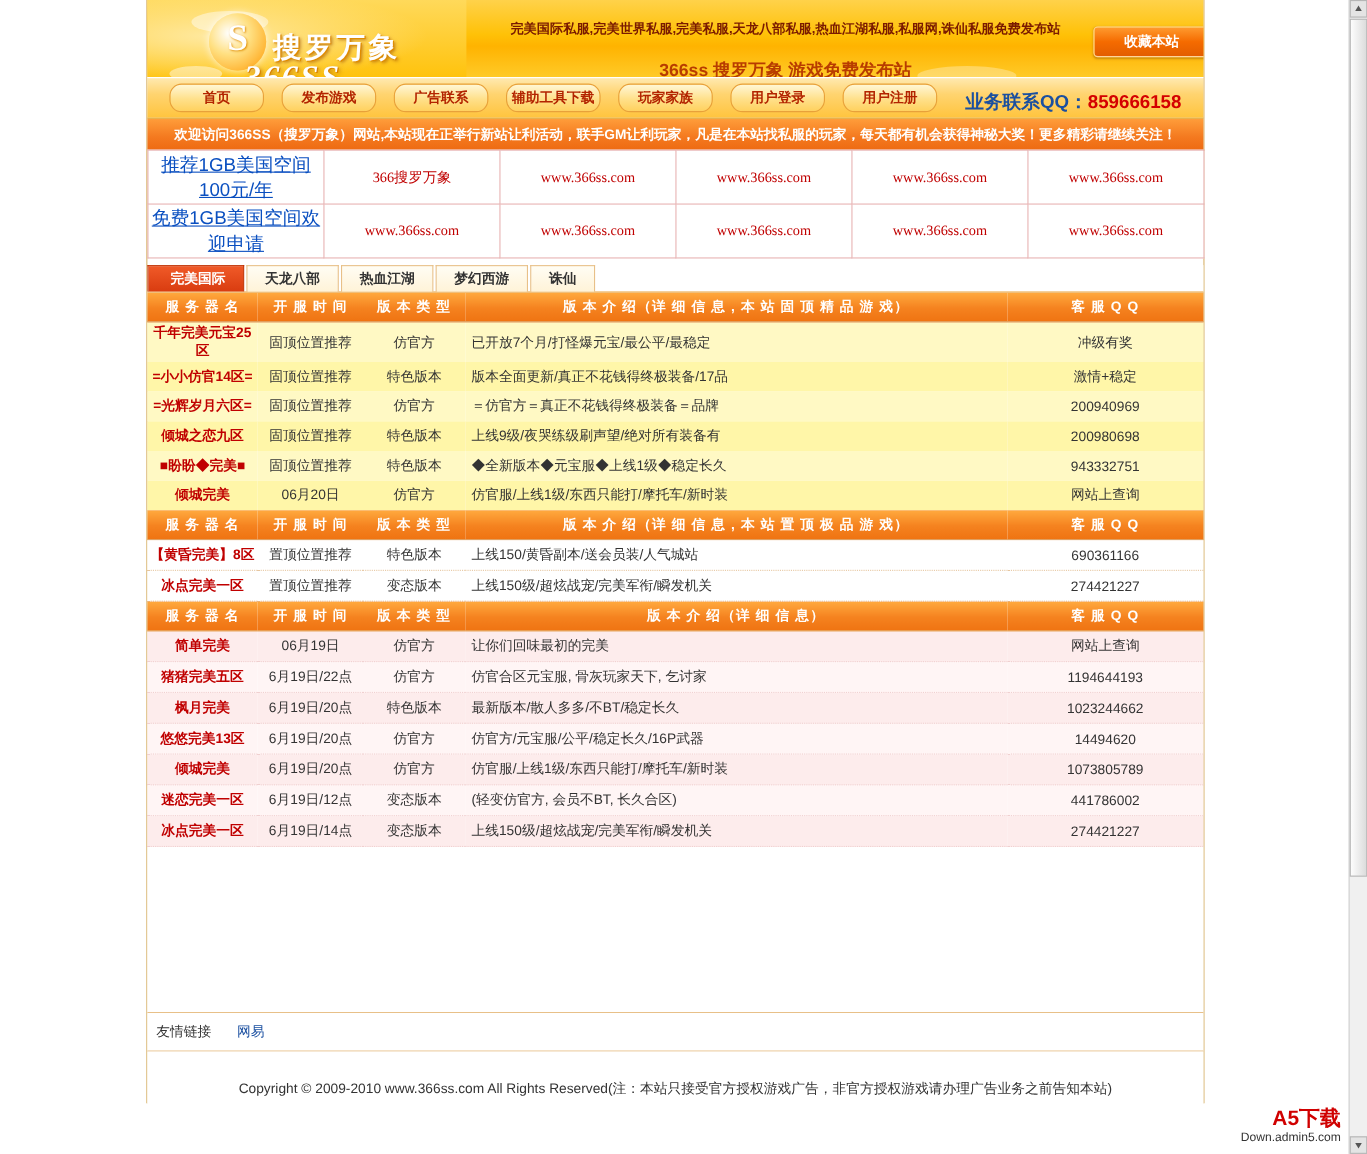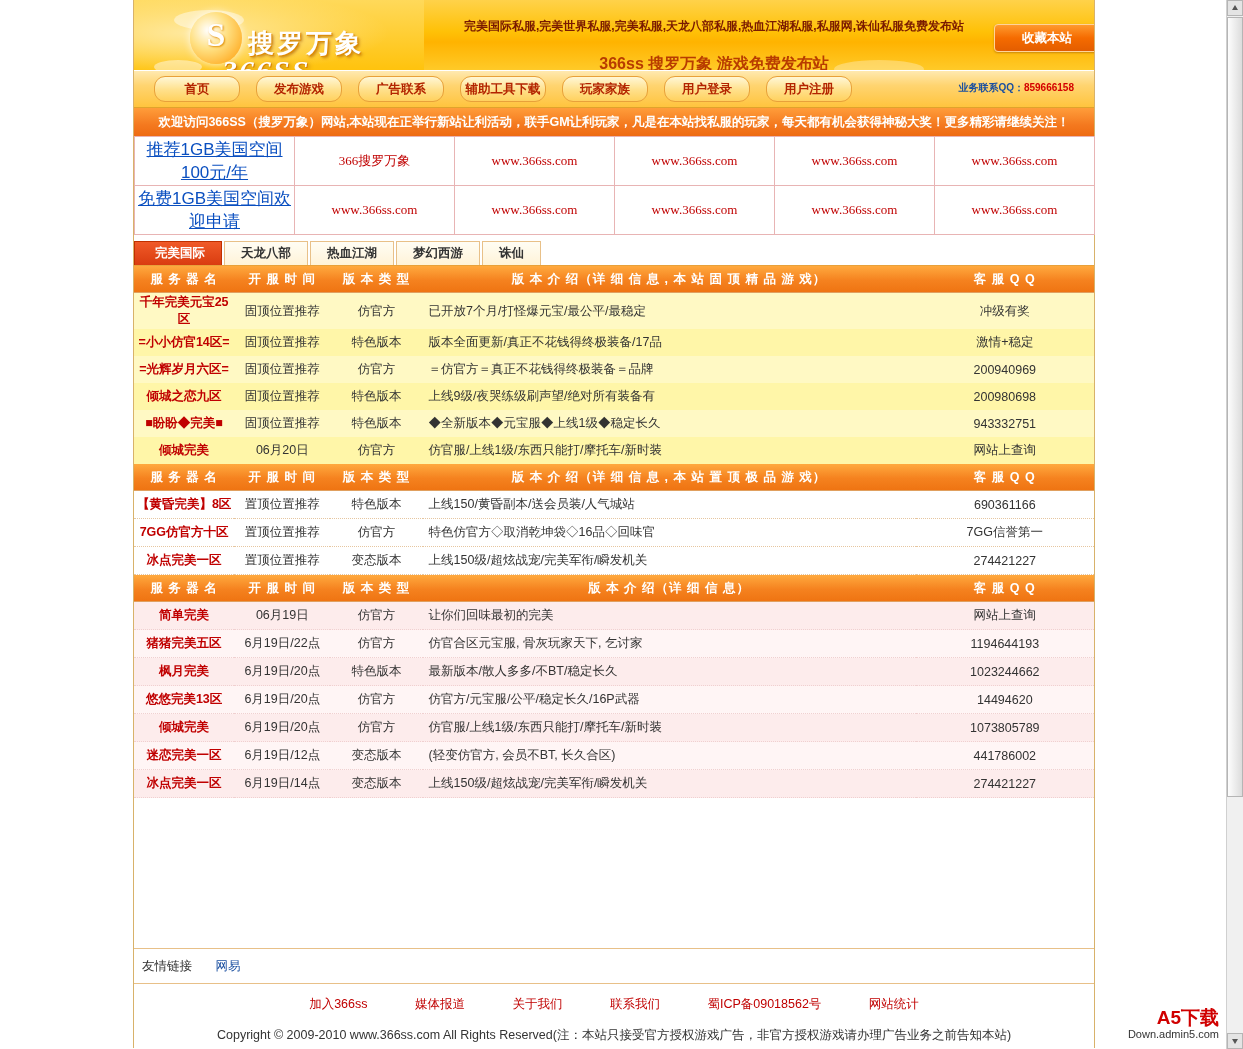--- a/index.html
+++ b/index.html
@@ -149,21 +149,21 @@
     font-weight: bold;
     color: #b32400;
     background: linear-gradient(180deg, #fff7d6 0%, #ffe08a 55%, #ffd15e 100%);
     border: 1px solid #e8a13a;
     border-radius: 11px;
     cursor: pointer;
   }
   .nav-qq {
     position: absolute;
     right: 20px; top: 10px;
-    font-size: 10px;
+    font-size: 17px;
     color: #1a4fa0;
     font-weight: bold;
   }
   .nav-qq .num { color: #d40000; }
 
   
   .notice {
     height: 28px;
     line-height: 28px;
     background: linear-gradient(180deg, #ff9d3a 0%, #f4791f 60%, #ee6b12 100%);
@@ -526,27 +526,20 @@
       </thead>
       <tbody>
         <tr>
           <td class="name">【黄昏完美】8区</td>
           <td class="time">置顶位置推荐</td>
           <td class="ver">特色版本</td>
           <td class="desc">上线150/黄昏副本/送会员装/人气城站</td>
           <td class="qq">690361166</td>
         </tr>
         <tr>
-          <td class="name">7GG仿官方十区</td>
-          <td class="time">置顶位置推荐</td>
-          <td class="ver">仿官方</td>
-          <td class="desc">特色仿官方◇取消乾坤袋◇16品◇回味官</td>
-          <td class="qq">7GG信誉第一</td>
-        </tr>
-        <tr>
           <td class="name">冰点完美一区</td>
           <td class="time">置顶位置推荐</td>
           <td class="ver">变态版本</td>
           <td class="desc">上线150级/超炫战宠/完美军衔/瞬发机关</td>
           <td class="qq">274421227</td>
         </tr>
       </tbody>
     </table>
 
     <table class="srv block-pink">
@@ -620,28 +613,20 @@
     </table>
 
     <div class="list-area"></div>
 
     <div class="friend">
       <span>友情链接</span>
       <a href="#">网易</a>
     </div>
 
     <div class="footer">
-      <div class="foot-links">
-        <a href="#">加入366ss</a>
-        <a href="#">媒体报道</a>
-        <a href="#">关于我们</a>
-        <a href="#">联系我们</a>
-        <a href="#">蜀ICP备09018562号</a>
-        <a href="#">网站统计</a>
-      </div>
       <div class="copyright">Copyright © 2009-2010 www.366ss.com All Rights Reserved(注：本站只接受官方授权游戏广告，非官方授权游戏请办理广告业务之前告知本站)</div>
 
     </div>
 
   </div>
 
   <div class="watermark">
     <div class="w1">A5下载</div>
     <div class="w2">Down.admin5.com</div>
   </div>

